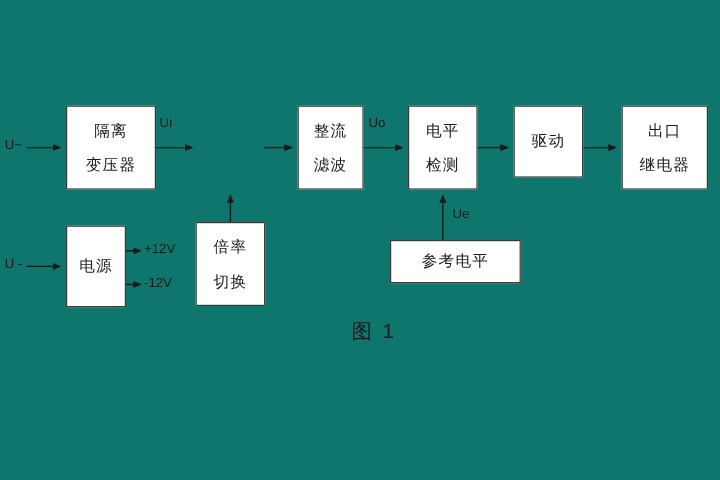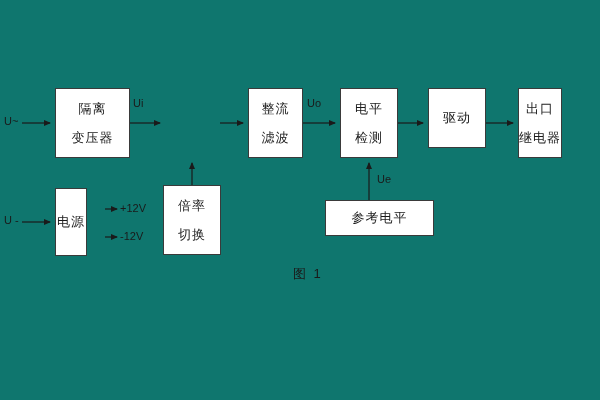--- a/index.html
+++ b/index.html
@@ -40,21 +40,21 @@
   .flabel {
     position: absolute;
     font-size: 11px;
     color: #1a1a1a;
     white-space: nowrap;
   }
   .caption {
     position: absolute;
     left: 293px;
     top: 265px;
-    font-size: 13px;
+    font-size: 17px;
     color: #1a1a1a;
     letter-spacing: 2px;
   }
 </style>
 </head>
 <body>
 
 <div class="canvas">
 
   <svg class="arrow-layer" width="600" height="400" viewBox="0 0 600 400" xmlns="http://www.w3.org/2000/svg">
@@ -91,26 +91,26 @@
 
   <div class="block" style="left:340px; top:88px; width:58px; height:70px;text-align:center;">
     <span>电平</span>
     <span>检测</span>
   </div>
 
   <div class="block" style="left:428px; top:88px; width:58px; height:60px;">
     <span>驱动</span>
   </div>
 
-  <div class="block" style="left:518px; top:88px; width:44px; height:70px;">
+  <div class="block" style="left:518px; top:88px; width:72px; height:70px;">
     <span>出口</span>
     <span>继电器</span>
   </div>
 
-  <div class="block" style="left:55px; top:188px; width:32px; height:68px;">
+  <div class="block" style="left:55px; top:188px; width:50px; height:68px;">
     <span>电源</span>
   </div>
 
   <div class="block" style="left:163px; top:185px; width:58px; height:70px;text-align:right;">
     <span>倍率</span>
     <span>切换</span>
   </div>
 
   <div class="block" style="left:325px; top:200px; width:109px; height:36px;">
     <span>参考电平</span>

